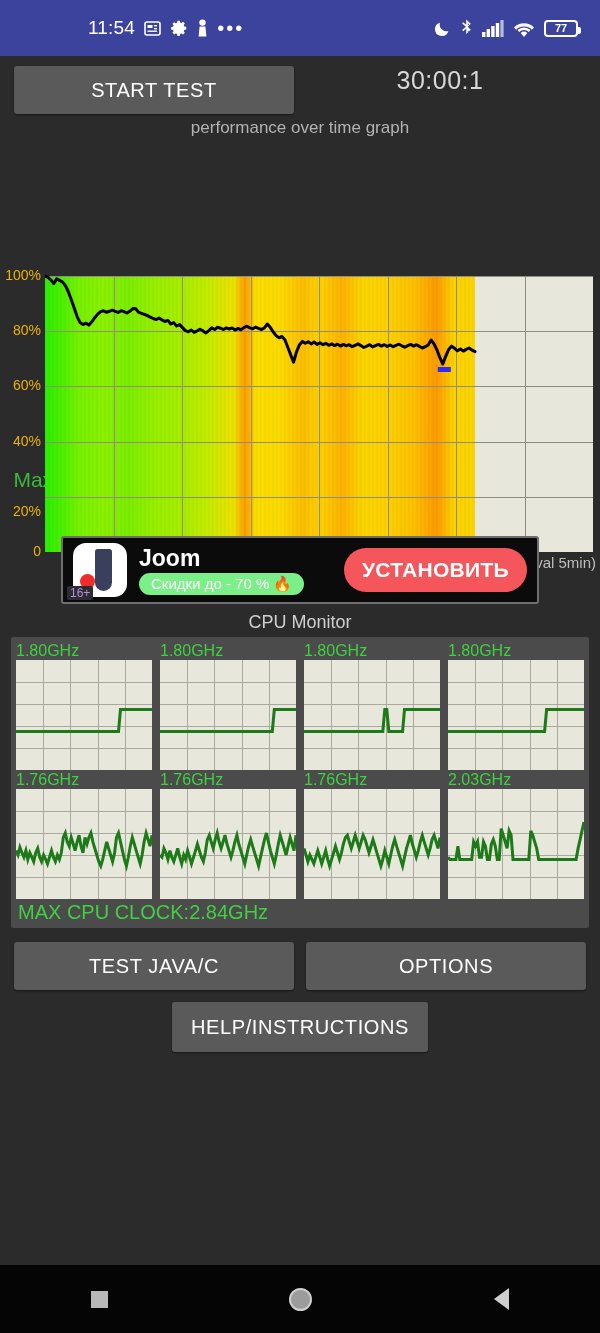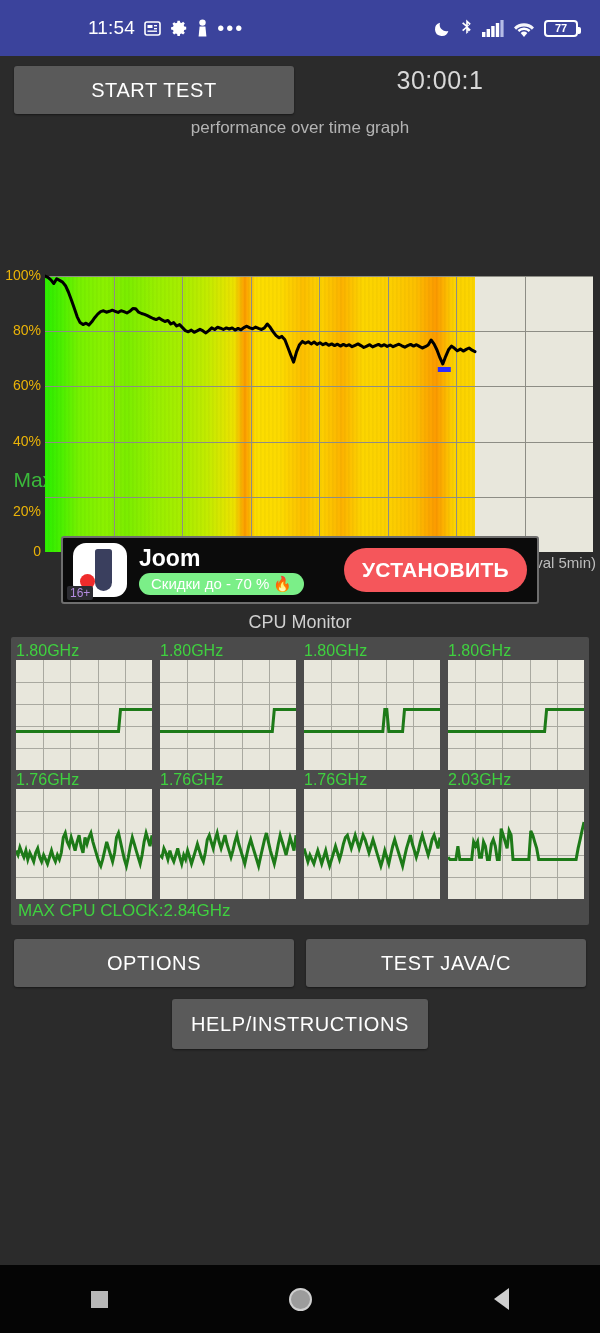--- a/index.html
+++ b/index.html
@@ -117,21 +117,21 @@
   }
   .cpu-row { display:flex; gap:8px; }
   .cpu-cell { width:148px; }
   .cpu-label { color:#3fd13f; font-size:16px; line-height:19px; }
   .cpu-graph {
     width:136px; height:110px; background:#e8e7dc; position:relative; overflow:hidden;
   }
   .cpu-graph .g { position:absolute; background:#a9a9a0; }
   .cpu-graph .gv { width:1px; top:0; bottom:0; }
   .cpu-graph .gh { height:1px; left:0; right:0; }
-  #max-clock { color:#3fd13f; font-size:17px; padding:2px 0 2px 2px; }
+  #max-clock { color:#3fd13f; font-size:20px; padding:2px 0 2px 2px; }
 
   
   #btnrow { display:flex; gap:12px; padding:14px 14px 0 14px; }
   #btnrow .btn { height:48px; flex:1; }
   #help-row { display:flex; justify-content:center; padding-top:12px; }
   #help-btn { width:256px; height:50px; }
 
   
   #navbar {
     position:absolute; left:0; bottom:0; width:600px; height:68px; background:#050505;
@@ -394,22 +394,22 @@
           <svg width="136" height="110" style="position: absolute; left: 0px; top: 0px;">
             <path d="M0.0 68.2 L2.0 70.4 L3.9 70.4 L5.9 70.4 L7.9 70.4 L9.9 57.2 L11.8 70.4 L13.8 70.4 L15.8 70.4 L17.7 70.4 L19.7 70.4 L21.7 70.4 L23.7 70.4 L25.6 52.8 L27.6 57.2 L29.6 52.8 L31.5 68.2 L33.5 68.2 L35.5 52.8 L37.4 57.2 L39.4 70.4 L41.4 70.4 L43.4 55.0 L45.3 50.6 L47.3 57.2 L49.3 70.4 L51.2 70.4 L53.2 39.6 L55.2 46.2 L57.2 52.8 L59.1 59.4 L61.1 41.8 L63.1 46.2 L65.0 70.4 L67.0 70.4 L69.0 70.4 L71.0 70.4 L72.9 70.4 L74.9 70.4 L76.9 70.4 L78.8 70.4 L80.8 70.4 L82.8 41.8 L84.8 46.2 L86.7 52.8 L88.7 59.4 L90.7 70.4 L92.6 70.4 L94.6 70.4 L96.6 70.4 L98.6 70.4 L100.5 70.4 L102.5 70.4 L104.5 70.4 L106.4 70.4 L108.4 70.4 L110.4 70.4 L112.3 70.4 L114.3 70.4 L116.3 70.4 L118.3 70.4 L120.2 70.4 L122.2 70.4 L124.2 70.4 L126.1 70.4 L128.1 70.4 L130.1 59.4 L132.1 50.6 L134.0 41.8 L136.0 33.0 " fill="none" stroke="#1d7a18" stroke-width="3"></path>
           </svg>
         </div>
       </div>
     </div>
   <div id="max-clock">MAX CPU CLOCK:2.84GHz</div>
 </div>
 
 <div id="btnrow">
+  <button class="btn">TEST JAVA/C</button>
   <button class="btn">OPTIONS</button>
-  <button class="btn">TEST JAVA/C</button>
 </div>
 <div id="help-row">
   <button class="btn" id="help-btn">HELP/INSTRUCTIONS</button>
 </div>
 
 <div id="navbar">
   <div id="nav-recents"></div>
   <div id="nav-home"></div>
   <div id="nav-back"></div>
 </div>

